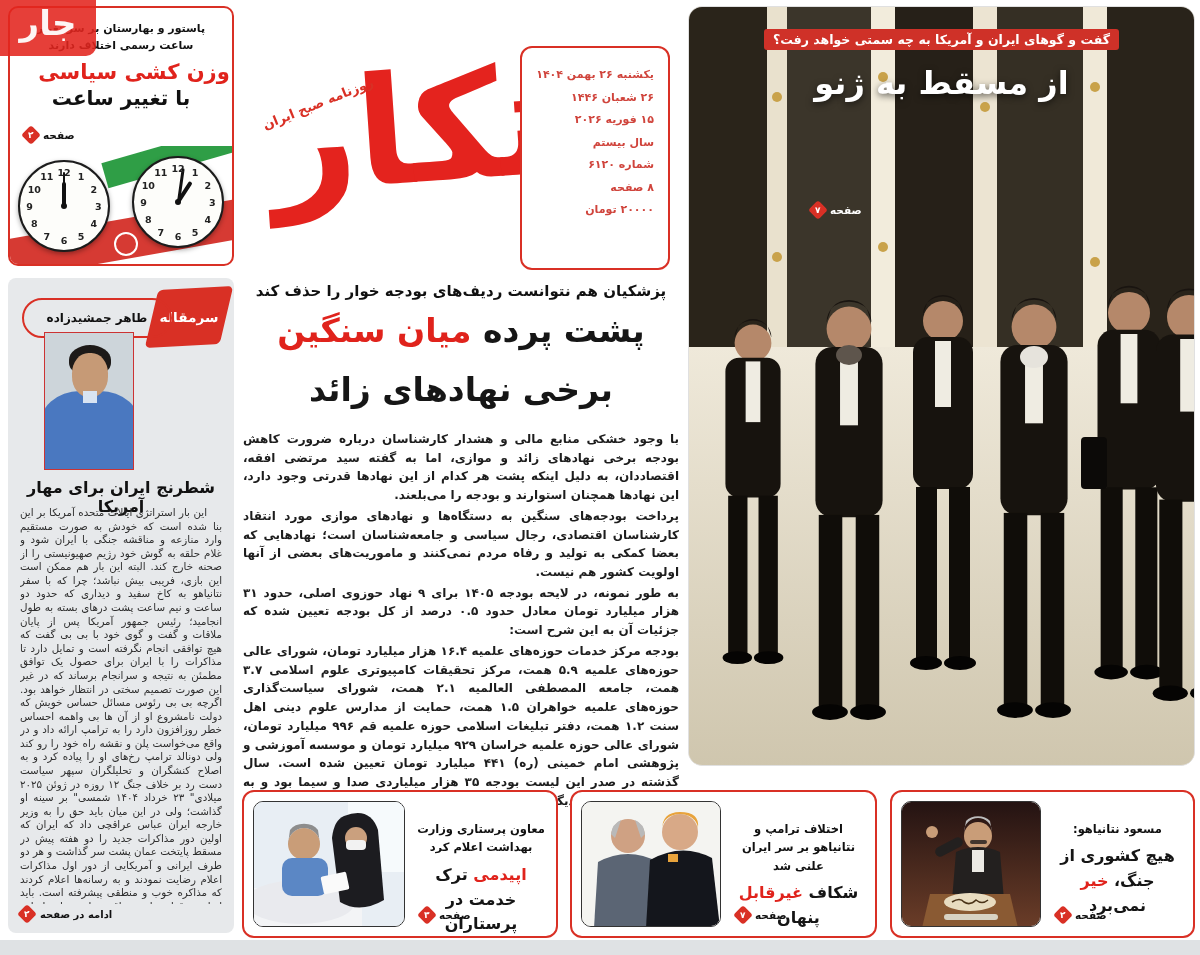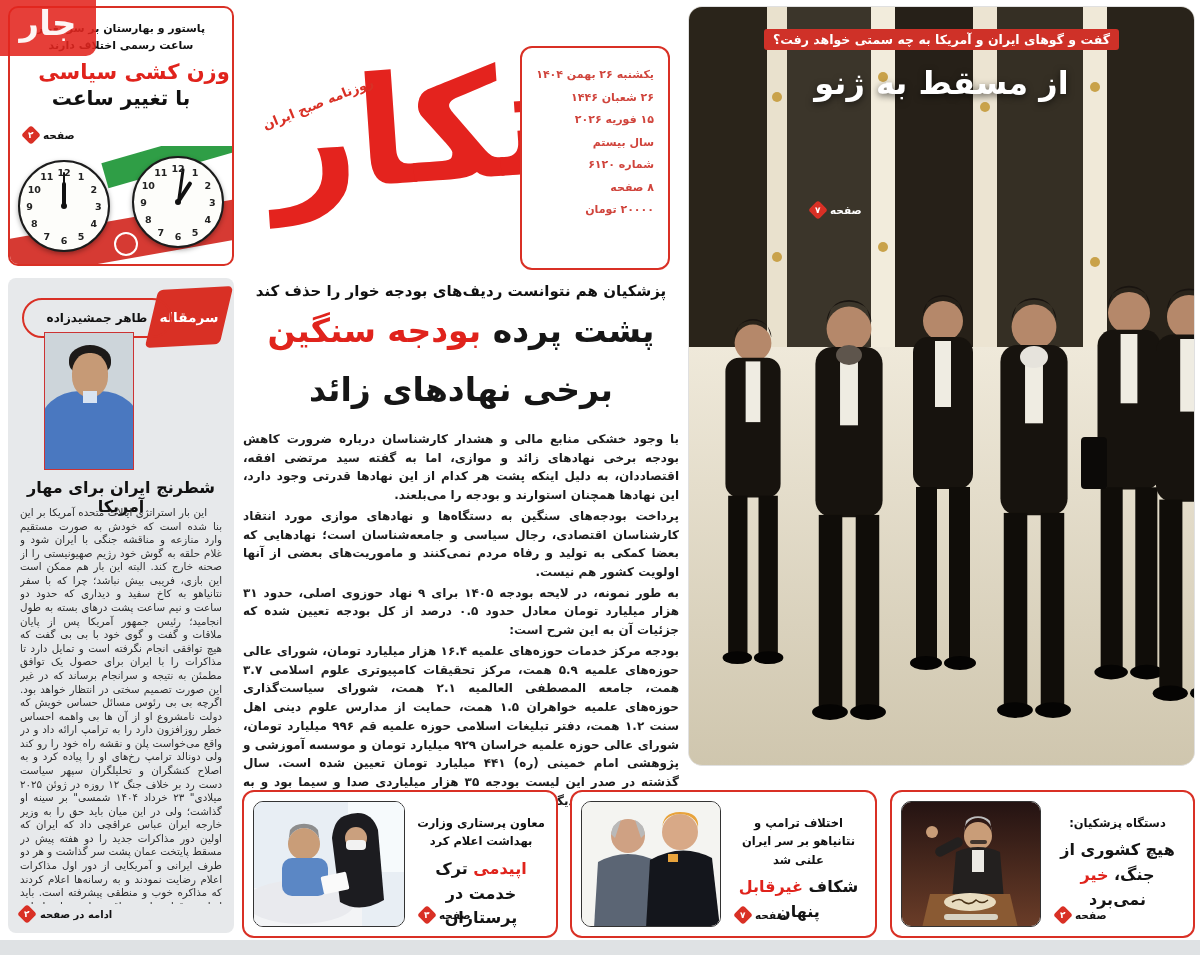--- a/index.html
+++ b/index.html
@@ -107,21 +107,21 @@
   .ed-more .lbl { font-size:10px; font-weight:bold; color:#111; }
   .ed-more .num { width:14px; height:14px; background:#d93025; transform:rotate(45deg); border-radius:3px;
     display:flex; align-items:center; justify-content:center; }
   .ed-more .num i { transform:rotate(-45deg); font-style:normal; color:#fff; font-size:9px; font-weight:bold; }
 
   
   .card { position:absolute; top:790px; height:148px; background:#fff;
     border:2px solid #d93025; border-radius:12px; }
   .card .img { position:absolute; left:9px; top:9px; height:126px; border:1px solid #333;
     border-radius:10px; overflow:hidden; }
-  .card .txt { position:absolute; top:18px; right:10px; text-align:center; }
+  .card .txt { position:absolute; top:24px; right:10px; text-align:center; }
   .card .ck { font-size:11.5px; font-weight:bold; color:#111; line-height:1.6; margin-top:4px; }
   .card .ch { font-size:16px; font-weight:bold; color:#151515; line-height:1.55; margin-top:6px; }
   .card .ch .red { color:#e0231c; }
   .card .pbadge { position:absolute; bottom:14px; }
   .card1 { left:242px; width:316px; } .card1 .img { width:152px; } .card1 .txt { left:172px; } .card1 .pbadge { left:176px; }
   .card2 { left:570px; width:307px; } .card2 .img { width:140px; } .card2 .txt { left:160px; } .card2 .pbadge { left:164px; }
   .card3 { left:890px; width:305px; } .card3 .img { width:140px; } .card3 .txt { left:160px; } .card3 .pbadge { left:164px; }
 
   .bottom-strip { position:absolute; left:0; top:940px; width:1200px; height:15px; background:#dfe2e4; }
 </style>
@@ -257,21 +257,21 @@
       <span class="lbl">صفحه</span>
       <span class="num">
           <i>۷</i>
         </span>
     </span>
   </section>
 
   <article class="main-article">
     <div class="kicker">پزشکیان هم نتوانست ردیف‌های بودجه خوار را حذف کند</div>
     <div class="h1">
-      <span>پشت پرده </span><span class="red">بودجه سنگین</span>
+      <span>پشت پرده </span><span class="red">میان سنگین</span>
     </div>
     <div class="h1 second">برخی نهادهای زائد</div>
     <div class="body">
       <p>با وجود خشکی منابع مالی و هشدار کارشناسان درباره ضرورت کاهش بودجه برخی نهادهای زائد و موازی، اما به گفته سید مرتضی افقه، اقتصاددان، به دلیل اینکه پشت هر کدام از این نهادها قدرتی وجود دارد، این نهادها همچنان استوارند و بودجه را می‌بلعند.</p>
       <p>پرداخت بودجه‌های سنگین به دستگاه‌ها و نهادهای موازی مورد انتقاد کارشناسان اقتصادی، رجال سیاسی و جامعه‌شناسان است؛ نهادهایی که بعضا کمکی به تولید و رفاه مردم نمی‌کنند و ماموریت‌های بعضی از آنها اولویت کشور هم نیست.</p>
       <p>به طور نمونه، در لایحه بودجه ۱۴۰۵ برای ۹ نهاد حوزوی اصلی، حدود ۳۱ هزار میلیارد تومان معادل حدود ۰.۵ درصد از کل بودجه تعیین شده که جزئیات آن به این شرح است:</p>
       <p>بودجه مرکز خدمات حوزه‌های علمیه ۱۶.۴ هزار میلیارد تومان، شورای عالی حوزه‌های علمیه ۵.۹ همت، مرکز تحقیقات کامپیوتری علوم اسلامی ۳.۷ همت، جامعه المصطفی العالمیه ۲.۱ همت، شورای سیاست‌گذاری حوزه‌های علمیه خواهران ۱.۵ همت، حمایت از مدارس علوم دینی اهل سنت ۱.۲ همت، دفتر تبلیغات اسلامی حوزه علمیه قم ۹۹۶ میلیارد تومان، شورای عالی حوزه علمیه خراسان ۹۲۹ میلیارد تومان و موسسه آموزشی و پژوهشی امام خمینی (ره) ۴۴۱ میلیارد تومان تعیین شده است. سال گذشته در صدر این لیست بودجه ۳۵ هزار میلیاردی صدا و سیما بود و به نهادهای فرهنگی دیگر نیز بین ۱۲۹ میلیارد تا ۱۴ هزار میلیارد تومان بودجه اختصاص پیدا کرد.</p>
     </div>
     <div class="more">
       <span class="lbl">شرح درصفحه</span>
@@ -377,21 +377,21 @@
         <rect x="72" y="48" width="12" height="22" fill="#eceae4"></rect>
         <rect x="34" y="40" width="30" height="10" rx="5" fill="#23201f" transform="rotate(-28 49 45)"></rect>
         <circle cx="32" cy="30" r="6" fill="#c99d78"></circle>
         <path d="M30,92 h80 l8,34 h-96 z" fill="#8a5a33"></path>
         <ellipse cx="70" cy="100" rx="26" ry="9" fill="#e8dcc0"></ellipse>
         <path d="M52,100 q8,-5 12,0 q6,4 12,-2 q6,5 12,0" stroke="#4a3318" stroke-width="1.6" fill="none"></path>
         <rect x="44" y="112" width="54" height="6" rx="3" fill="#d8d2c2"></rect>
       </svg>
     </div>
     <div class="txt">
-      <div class="ck">دستگاه پزشکیان:</div>
+      <div class="ck">مسعود نتانیاهو:</div>
       <div class="ch">
         <span>هیچ کشوری از جنگ، </span><span class="red">خیر</span><span> نمی‌برد</span>
       </div>
     </div>
     <span class="pbadge">
       <span class="lbl">صفحه</span>
       <span class="num">
           <i>۲</i>
         </span>
     </span>

